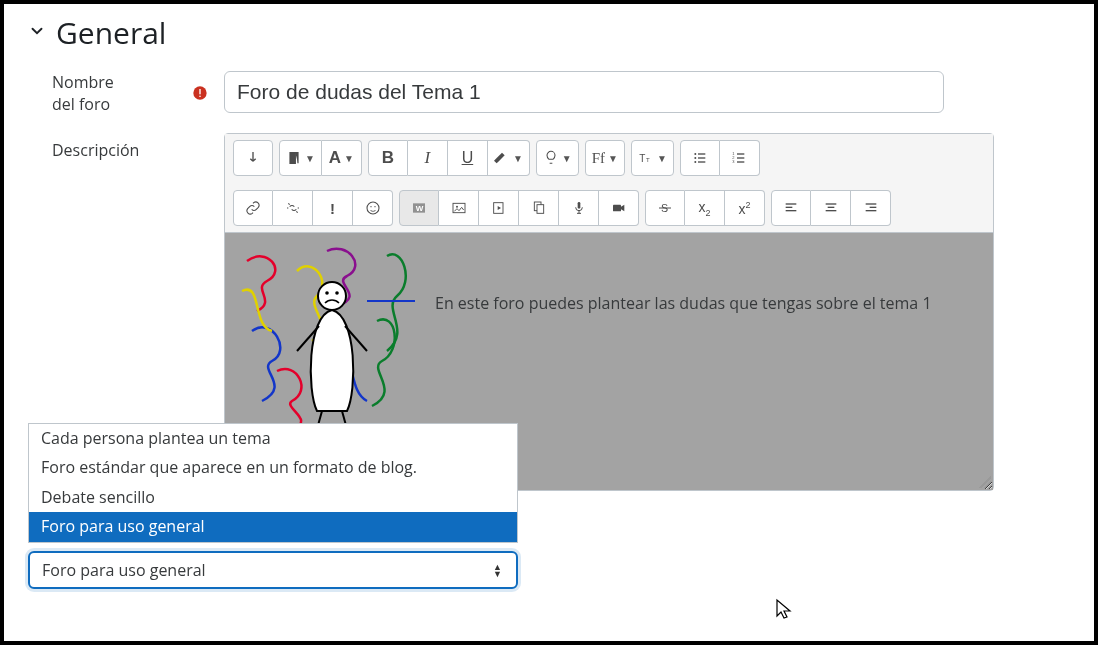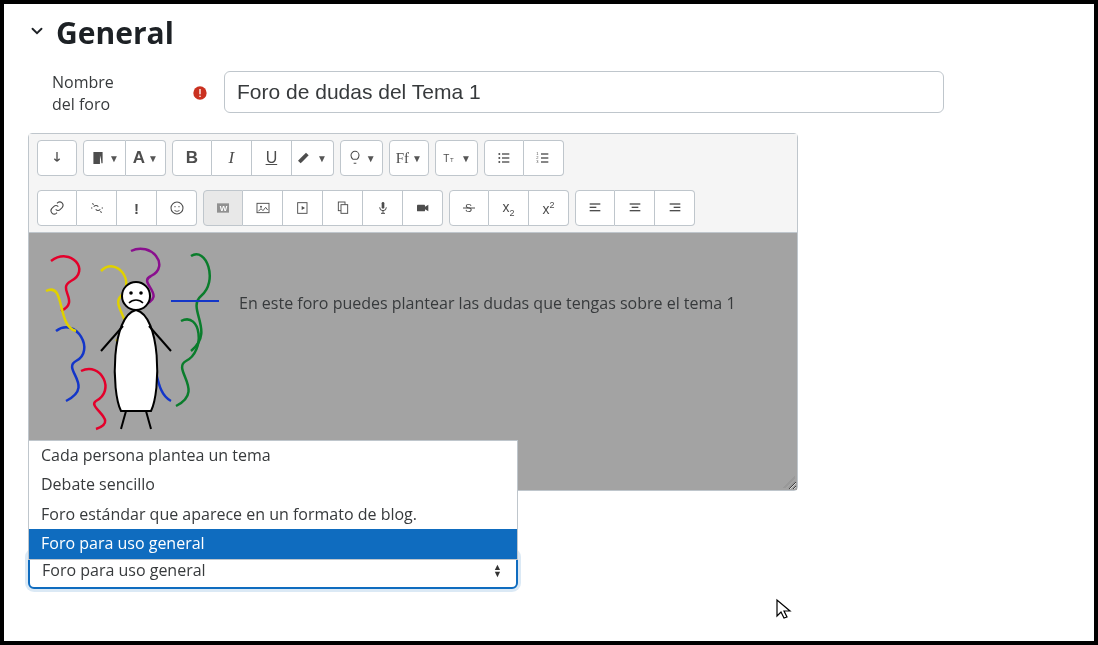--- a/index.html
+++ b/index.html
@@ -20,21 +20,21 @@
     }
     .section-heading {
       display: flex;
       align-items: center;
       gap: 10px;
       margin-bottom: 18px;
       margin-top: -4px;
     }
     .section-heading h2 {
       font-size: 30px;
-      font-weight: 700;
+      font-weight: 400;
       color: #1d2125;
     }
     .chev { font-size: 18px; color: #1d2125; }
     .field-row {
       display: flex;
       align-items: flex-start;
       margin-bottom: 18px;
       gap: 16px;
     }
     .field-label {
@@ -130,21 +130,21 @@
       color:#373a3c;
       background:#fff;
       box-shadow: 0 0 0 3px rgba(15,108,191,0.15);
     }
     .select-arrows {
       position:absolute; right:16px; top:50%; transform:translateY(-50%);
       display:flex; flex-direction:column; line-height:7px; font-size:9px; color:#333;
     }
     .dropdown-panel {
       position:absolute;
-      bottom:29px;
+      bottom:46px;
       left:0;
       width:490px;
       border:1px solid #bfc6cc;
       background:#fff;
       z-index:5;
     }
     .dd-option {
       padding: 2px 12px;
       font-size:16px;
       color:#373a3c;
@@ -191,20 +191,23 @@
             <rect x="11" y="16" width="2" height="2" fill="#fff"></rect>
           </svg>
       </span>
     </div>
     <div class="field-body">
       <input class="text-input" value="Foro de dudas del Tema 1" style="">
     </div>
   </div>
 
   <div class="field-row">
+    <div class="field-label" style="align-items:flex-start; padding-top:6px;">
+      <span>Descripción</span>
+    </div>
     <div class="field-body">
       <div class="editor-wrap">
         <div class="toolbar">
 
           <span class="tb-group">
             <button class="tb-btn">
               <svg viewBox="0 0 24 24">
                   <path d="M12 3v14M12 17l-4-4M12 17l4-4" stroke="#4d4d4d" stroke-width="2" fill="none"></path>
                 </svg>
             </button>
@@ -416,22 +419,22 @@
         </div>
       </div>
     </div>
   </div>
 
   <div class="field-row" style="margin-top:60px; margin-bottom:0;">
     <div class="field-body">
       <div class="select-wrap">
         <div class="dropdown-panel">
           <div class="dd-option">Cada persona plantea un tema</div>
+          <div class="dd-option">Foro estándar que aparece en un formato de blog.</div>
           <div class="dd-option">Debate sencillo</div>
-          <div class="dd-option">Foro estándar que aparece en un formato de blog.</div>
           <div class="dd-option selected">Foro para uso general</div>
         </div>
         <div class="select-box">
           <span>Foro para uso general</span>
           <span class="select-arrows">▲<br>▼</span>
         </div>
       </div>
     </div>
   </div>
 

